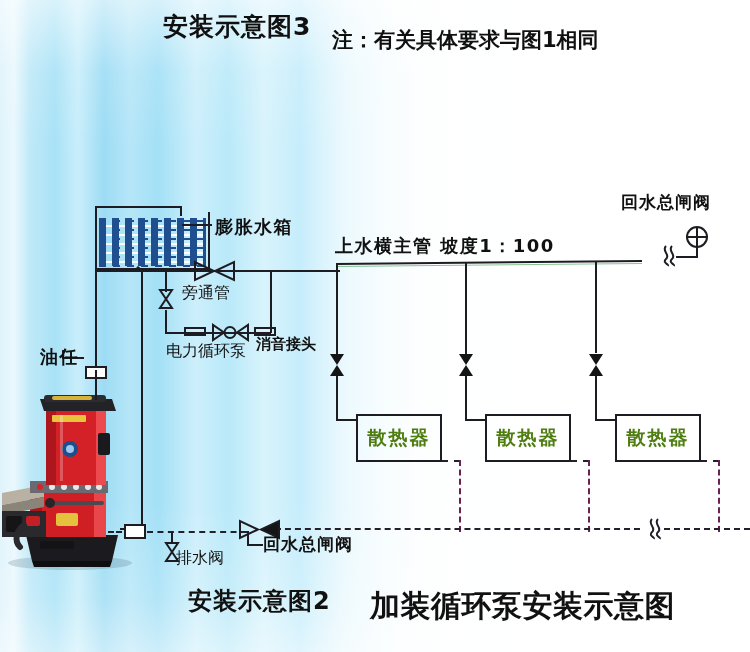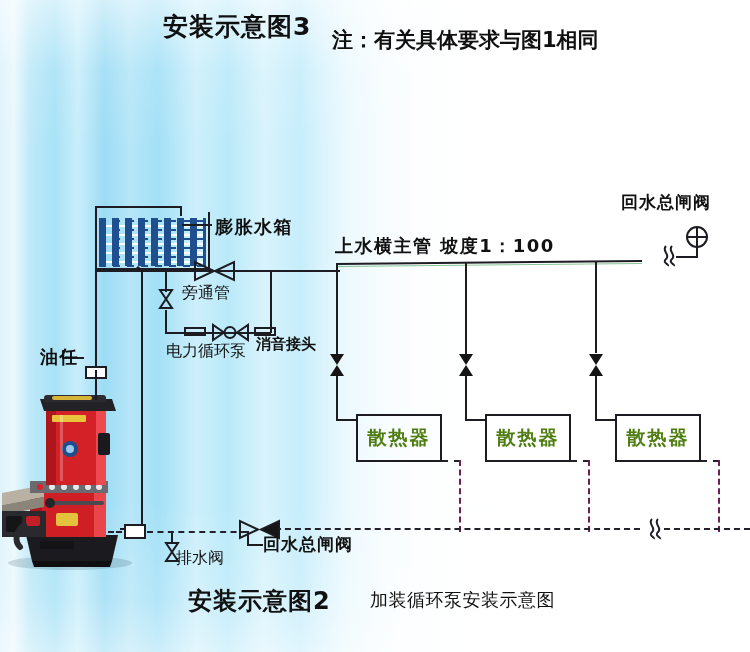--- a/index.html
+++ b/index.html
@@ -75,22 +75,22 @@
     font-size: 21px;
     font-weight: bold;
     color: #101010;
   }
   .cap-main {
     font-size: 24px;
     font-weight: bold;
     letter-spacing: 1px;
   }
   .cap-sub {
-    font-size: 18px;
-    font-weight: normal;
+    font-size: 30px;
+    font-weight: bold;
     letter-spacing: 0.5px;
   }
   .t15 { font-size: 15px; font-weight: bold; }
   .t16 { font-size: 16px; font-weight: normal; }
   .t17 { font-size: 17px; font-weight: bold; letter-spacing: 1px; }
   .t18 { font-size: 18px; font-weight: bold; letter-spacing: 1.5px; }
 
   
   .ph { position: absolute; height: 2px; background: #1c1c22; }
   .pv { position: absolute; width: 2px; background: #1c1c22; }

